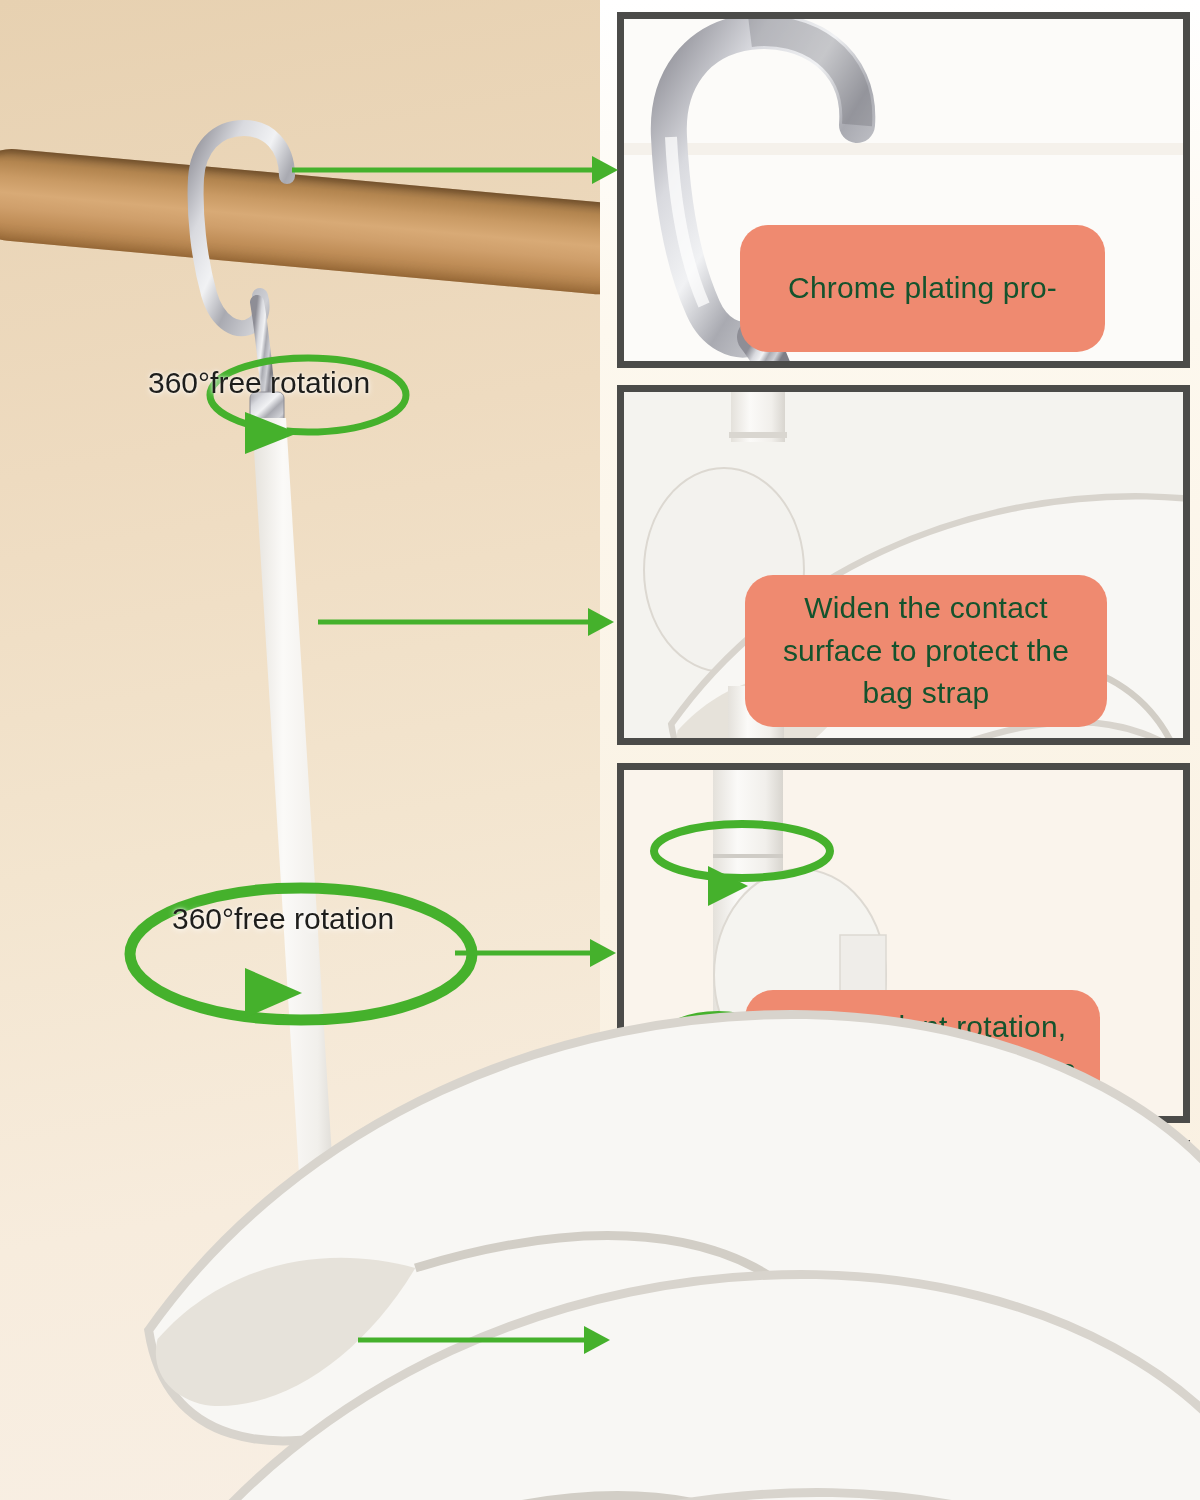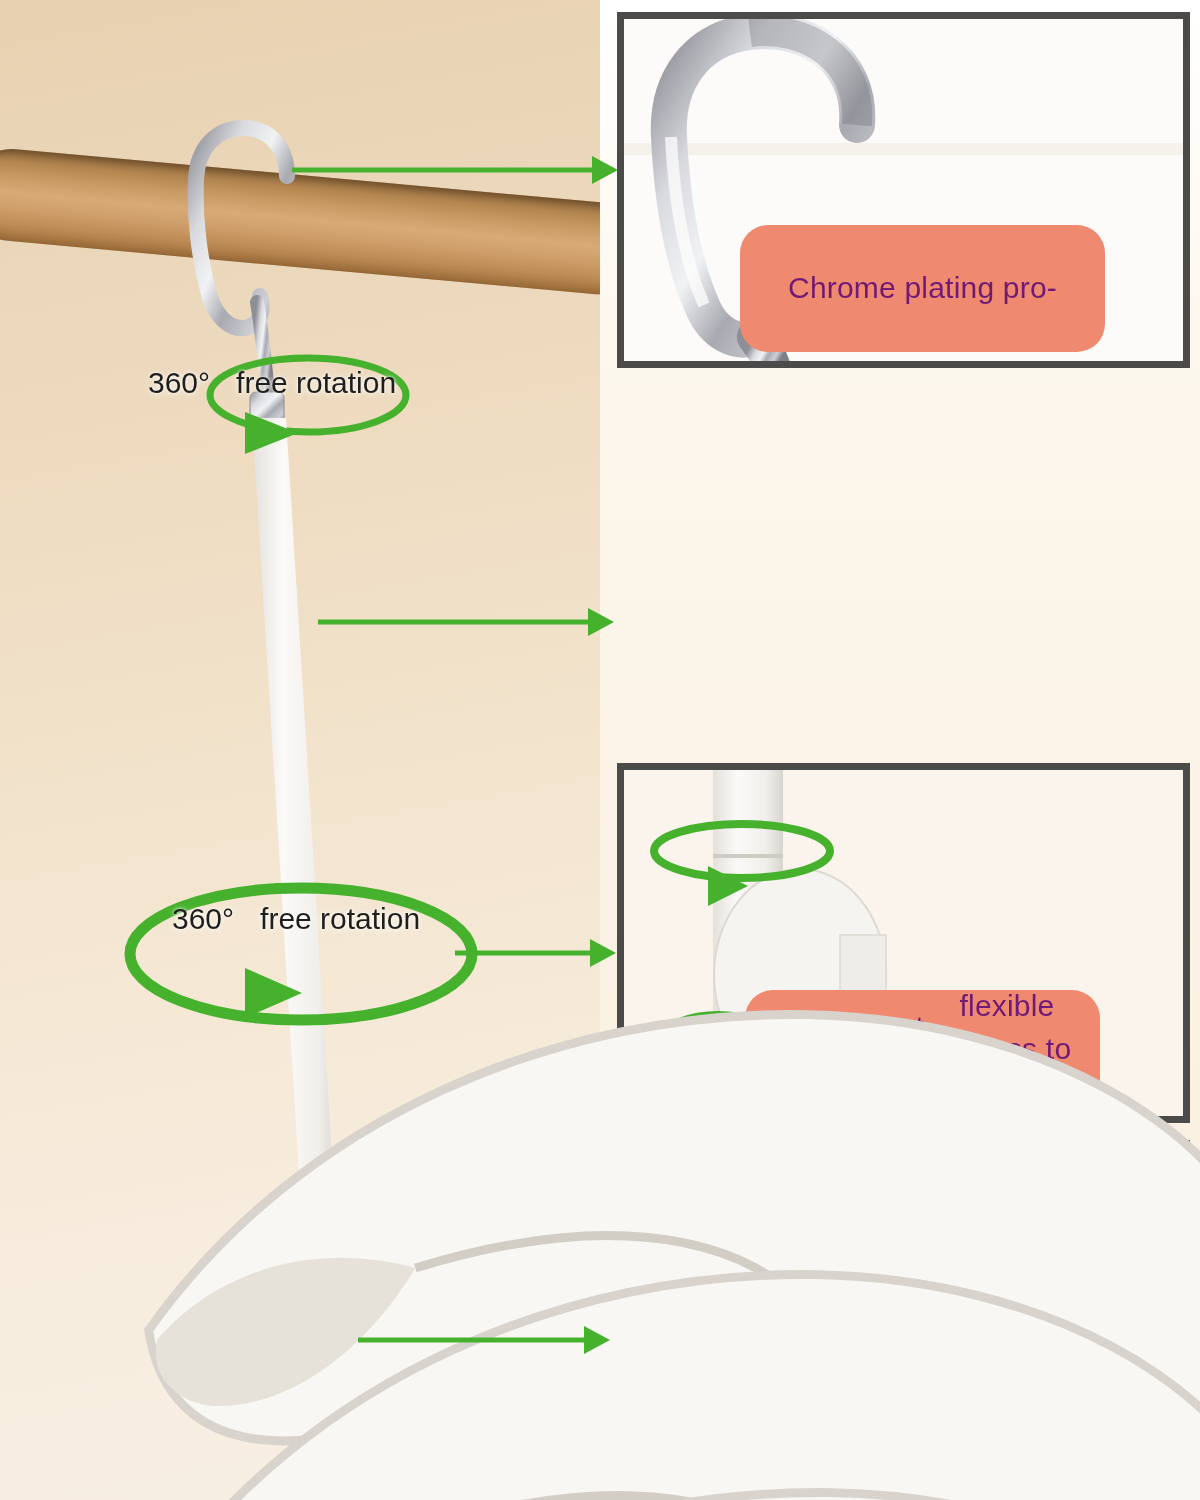--- a/index.html
+++ b/index.html
@@ -24,28 +24,28 @@
   .right-col{
     position:absolute;left:600px;top:0;width:600px;height:1500px;z-index:0;
     background:linear-gradient(180deg,#ffffff 0%,#fdf8ee 22%,#faf2e4 60%,#f9efe0 100%);
   }
   .panel{
     position:absolute;left:617px;width:573px;box-sizing:border-box;
     border:7px solid #4b4b49;z-index:1;
   }
   .panel .art{position:absolute;left:0;top:0;width:100%;height:100%;}
   .pill{
-    position:absolute;border-radius:28px;color:#701a75;
-    display:flex;justify-content:center;align-items:center;
+    position:absolute;border-radius:28px;color:#14532d;
+    display:flex;flex-direction:column;justify-content:center;align-items:center;
     text-align:center;font-size:30px;line-height:1.42;letter-spacing:.2px;
     padding:4px 10px;box-sizing:border-box;z-index:2;
   }
   .pill span{display:block;}
   .rot-label{
-    position:absolute;z-index:4;display:inline-flex;gap:26px;white-space:nowrap;
+    position:absolute;z-index:4;display:inline-flex;white-space:nowrap;
     font-size:30px;color:#1e1e1c;
     text-shadow:0 1px 6px rgba(255,255,255,.9),0 0 3px rgba(255,255,255,.8);
   }
   .overlay{position:absolute;left:0;top:0;z-index:3;pointer-events:none;}
   .defs-holder{position:absolute;width:0;height:0;overflow:hidden;}
 </style>
 </head>
 <body>
 
 <svg class="defs-holder" aria-hidden="true">
@@ -86,20 +86,34 @@
       <path d="M233,106 C238,40 182,6 126,13 C72,20 42,62 45,118 C48,180 58,242 79,289 C90,314 112,326 131,318" fill="none" stroke="url(#chromeGrad)" stroke-width="36" stroke-linecap="round"></path>
       <path d="M131,318 C140,330 146,338 150,352" fill="none" stroke="url(#chromeGrad)" stroke-width="36" stroke-linecap="round"></path>
       <path d="M233,106 C238,40 182,6 126,13" fill="none" stroke="#63636b" stroke-width="30" opacity="0.30"></path>
       <path d="M47,118 C50,180 60,240 80,286" fill="none" stroke="#fdfdfe" stroke-width="12" opacity="0.75"></path>
     </svg>
     <div class="pill" style="left: 116px; top: 206px; width: 365px; height: 127px; background-color: rgb(239, 138, 112);">
       <span>Chrome plating pro-</span>
     </div>
   </div>
 
+  <div class="panel" style="top:385px;height:360px;background:#f4f3ef;">
+    <svg class="art" viewBox="0 0 559 346">
+      <rect x="107" y="0" width="54" height="50" fill="url(#plasticGrad)"></rect>
+      <rect x="105" y="40" width="58" height="6" fill="#d9d6d0"></rect>
+      <ellipse cx="100" cy="178" rx="80" ry="102" fill="#f3f2ee" stroke="#dcd8d1" stroke-width="2"></ellipse>
+      <use href="#saddle" transform="translate(28,48) scale(1.55)"></use>
+      <rect x="104" y="294" width="56" height="52" fill="url(#plasticGrad)"></rect>
+    </svg>
+    <div class="pill" style="left: 121px; top: 183px; width: 362px; height: 152px; background-color: rgb(239, 138, 112);">
+      <span>Widen the contact</span>
+      <span>surface to protect the</span>
+      <span>bag strap</span>
+    </div>
+  </div>
 
   <div class="panel" style="top:763px;height:360px;background:#faf4ec;">
     <svg class="art" viewBox="0 0 559 346">
       <rect x="89" y="0" width="70" height="346" fill="url(#plasticGrad)"></rect>
       <rect x="89" y="84" width="70" height="4" fill="#cfccc6"></rect>
       <rect x="89" y="272" width="70" height="4" fill="#cfccc6"></rect>
       <ellipse cx="176" cy="205" rx="86" ry="106" fill="#f5f4f0" stroke="#ddd9d2" stroke-width="2"></ellipse>
       <rect x="216" y="165" width="46" height="116" fill="#efede9" stroke="#ddd9d2" stroke-width="1.5"></rect>
       <ellipse cx="118" cy="81" rx="88" ry="27" fill="none" stroke-width="8" stroke="#45b12c"></ellipse>
       <ellipse cx="94" cy="278" rx="62" ry="33" fill="none" stroke-width="8" stroke="#45b12c"></ellipse>

